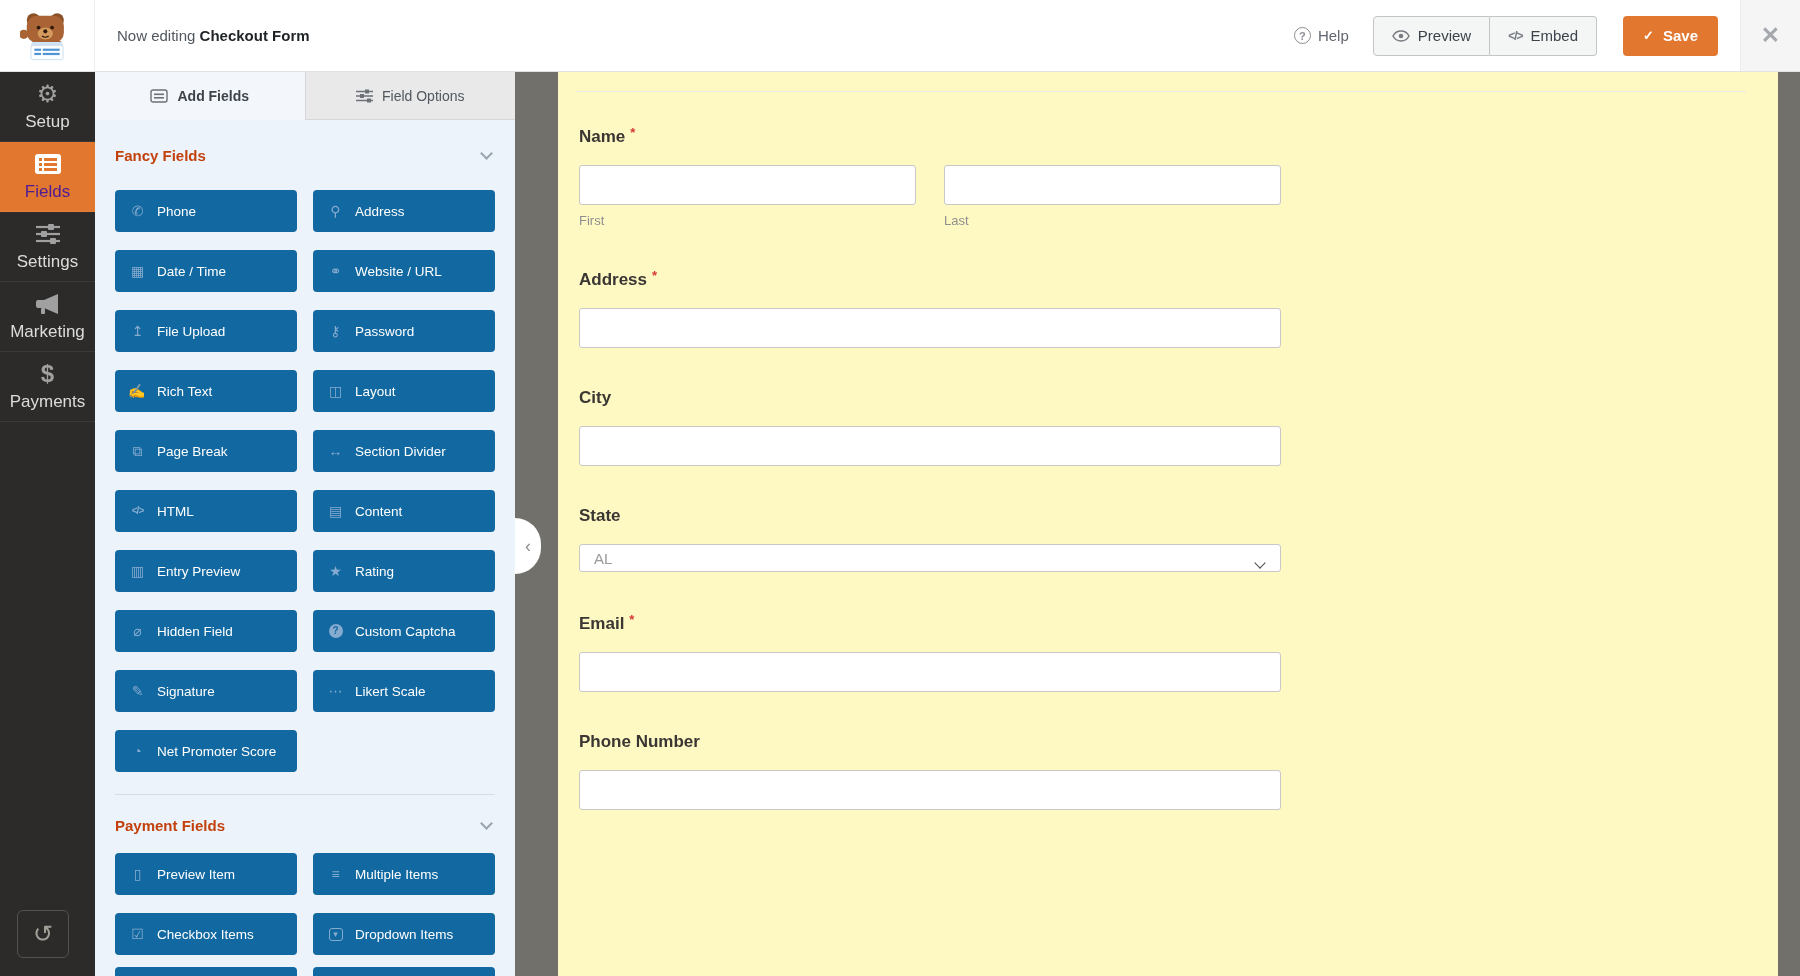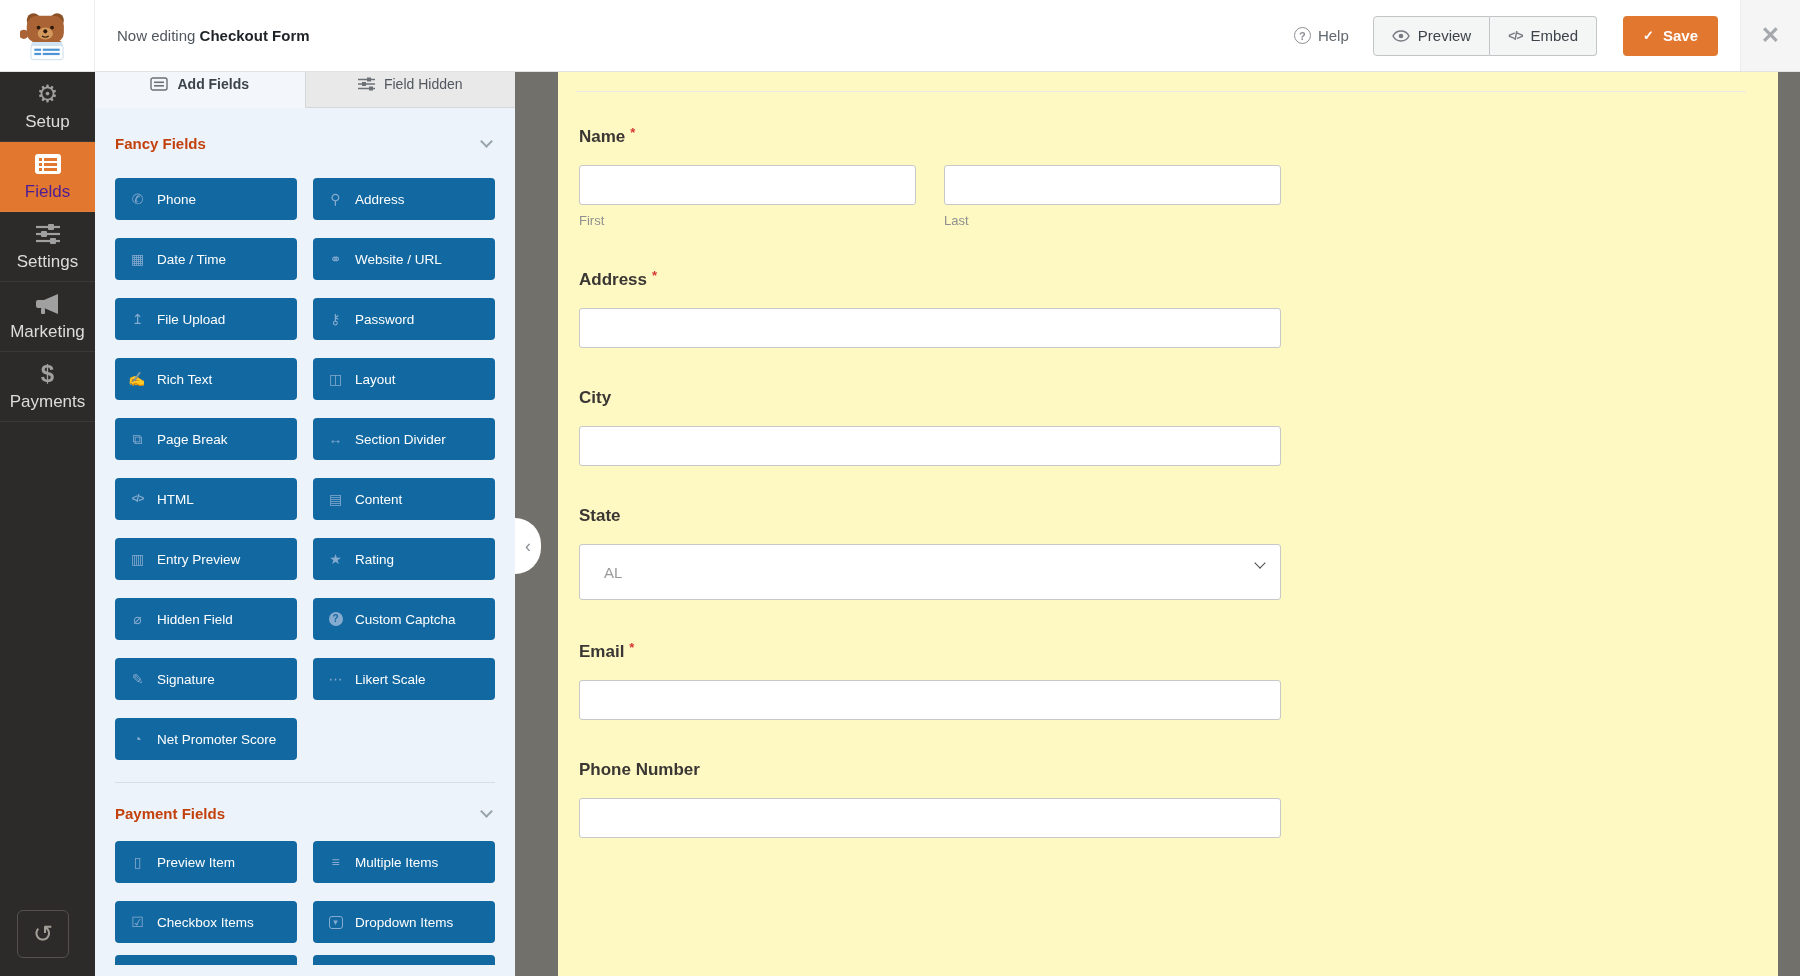--- a/index.html
+++ b/index.html
@@ -38,21 +38,21 @@
   .side-item .s-icon { color:#a0a0a0; font-size:24px; line-height:1; height:26px; display:flex; align-items:center; }
   .side-item .s-label { color:#dcdcdc; font-size:17px; }
   .side-item.active { background:#e27730; }
   .side-item.active .s-icon, .side-item.active .s-label { color:#4c1d95; }
   .dollar { font-weight:700; font-size:22px; }
   .history-btn { position:absolute; left:17px; bottom:18px; width:52px; height:48px; background:transparent;
                  border:1px solid #55524d; border-radius:6px; color:#a39f98; font-size:24px; cursor:pointer;
                  display:flex; align-items:center; justify-content:center; line-height:1; }
 
   
-  .panel { position:absolute; left:95px; top:60px; bottom:0; width:420px; background:#ecf3fa; z-index:10; overflow:hidden; }
+  .panel { position:absolute; left:95px; top:72px; bottom:0; width:420px; background:#ecf3fa; z-index:10; overflow:hidden; }
   .tabs { display:flex; height:48px; }
   .tab { flex:1; display:flex; align-items:center; justify-content:center; gap:9px; font-size:14px; cursor:pointer; }
   .tab.active { background:#f3f7fb; color:#3c434a; font-weight:700; }
   .tab.inactive { background:#e9e9ea; color:#50575e; border-left:1px solid #d5d7da; border-bottom:1px solid #d5d7da; }
   .panel-content { padding:24px 20px 0; }
   .section-head { height:22px; display:flex; align-items:center; justify-content:space-between;
                   font-size:15px; font-weight:700; color:#c2410c; cursor:pointer; }
   .chev-down { width:9px; height:9px; border-right:2px solid #98a3ae; border-bottom:2px solid #98a3ae;
                transform:rotate(45deg); margin-right:4px; margin-top:-4px; }
   .fields-grid { display:grid; grid-template-columns:1fr 1fr; column-gap:16px; row-gap:18px; margin-top:24px; }
@@ -82,22 +82,22 @@
   .form-area { position:absolute; left:21px; top:53px; width:702px; }
   .pfield { margin-bottom:40px; }
   .plabel { font-size:17px; font-weight:700; color:#3a3633; margin-bottom:18px; }
   .req { color:#d63638; font-size:13px; font-weight:700; margin-left:5px; vertical-align:5px; }
   .pinput { width:100%; height:40px; border:1px solid #c8c8c8; border-radius:3px; background:#fff;
             font-size:15px; padding:0 12px; color:#444; }
   .two-col { display:flex; gap:28px; }
   .two-col .pinput { width:337px; }
   .sublabels { display:flex; gap:28px; margin-top:8px; }
   .sublabels span { width:337px; font-size:13px; color:#8f8f8f; }
-  .pselect { position:relative; width:100%; height:56px; border:1px solid #c8c8c8; border-radius:3px;
-             background:#fff; display:flex; align-items:center; padding:0 24px; font-size:15px; color:#9a9a9a; cursor:pointer; }
+  .pselect { position:relative; width:100%; height:28px; border:1px solid #c8c8c8; border-radius:3px;
+             background:#fff; display:flex; align-items:center; padding:0 14px; font-size:15px; color:#9a9a9a; cursor:pointer; }
   .pselect .chev { position:absolute; right:16px; top:14px; width:8px; height:8px;
                    border-right:1.8px solid #4b4b4b; border-bottom:1.8px solid #4b4b4b; transform:rotate(45deg); }
 </style>
 </head>
 <body>
 
 <div class="stage">
 
   <div class="topbar">
     <div class="logo-cell">
@@ -221,21 +221,21 @@
         <svg width="17" height="14" viewBox="0 0 17 14">
           <g stroke="#6b7177" stroke-width="1.5">
             <line x1="0" y1="2.5" x2="17" y2="2.5"></line>
               <line x1="0" y1="7" x2="17" y2="7"></line>
               <line x1="0" y1="11.5" x2="17" y2="11.5"></line>
           </g>
           <rect x="9" y="0.5" width="4" height="4" fill="#6b7177"></rect>
           <rect x="4" y="5" width="4" height="4" fill="#6b7177"></rect>
           <rect x="11" y="9.5" width="4" height="4" fill="#6b7177"></rect>
         </svg>
-        <span>Field Hidden</span>
+        <span>Field Options</span>
       </div>
     </div>
 
     <div class="panel-content">
 
       <div class="section-head">
         <span>Fancy Fields</span>
         <span class="chev-down"></span>
       </div>
       <div class="fields-grid">

